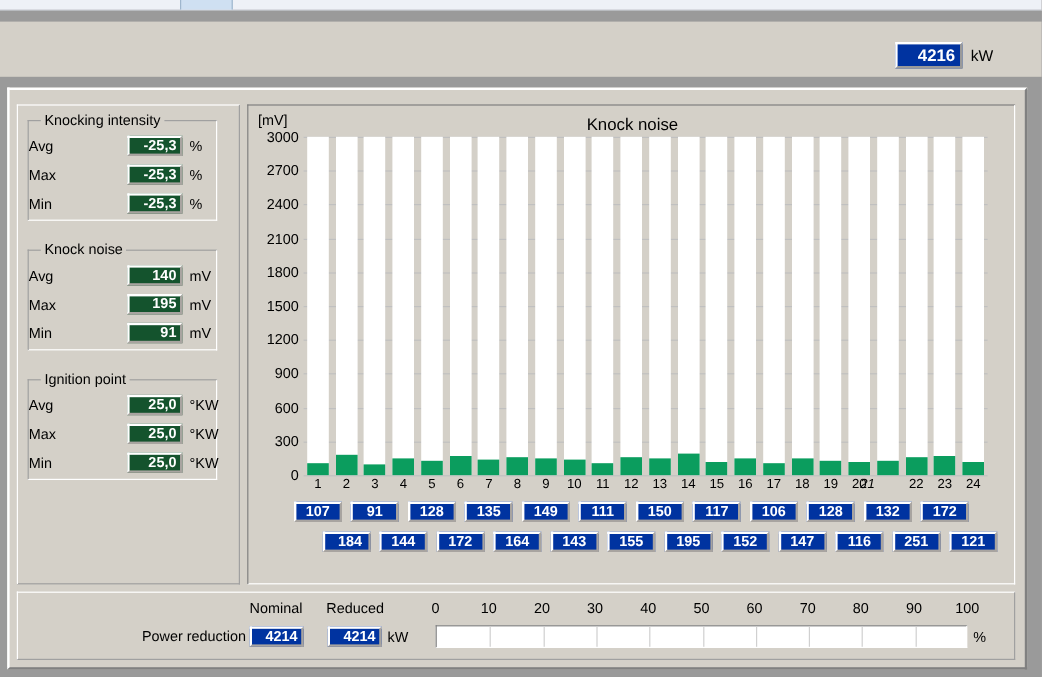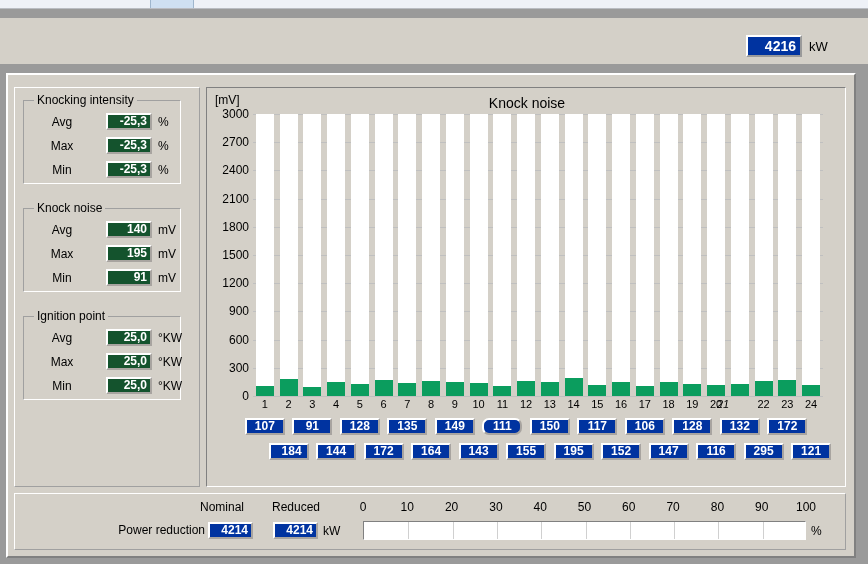--- a/index.html
+++ b/index.html
@@ -131,21 +131,21 @@
   .row {
     position: absolute;
     height: 18px;
     left: 0;
     width: 100%;
   }
   .row .lbl {
     position: absolute;
     left: 0;
     width: 76px;
-    text-align: center;
+    text-align: left;
     line-height: 18px;
     font-size: 12px;
   }
   .row .val {
     position: absolute;
     left: 82px;
     width: 46px;
     height: 17px;
     background: #14532d;
     border-top: 2px solid #ffffff;
@@ -292,20 +292,21 @@
     width: 832px; height: 57px;
     border: 1px solid #ffffff;
     border-right-color: #a0a0a0;
     border-bottom-color: #a0a0a0;
     box-sizing: border-box;
   }
   #lbl-nominal {
     position: absolute;
     left: 185px; top: 6px;
     width: 60px;
+    text-align: center;
     font-size: 12px;
   }
   #lbl-reduced {
     position: absolute;
     left: 250px; top: 6px;
     width: 62px;
     text-align: center;
     font-size: 12px;
   }
   #lbl-powred {
@@ -604,38 +605,38 @@
             <div class="bar" style="height: 11.374px; width: 18px; background: rgb(11, 157, 94);"></div>
           </div>
           <div class="xtick" style="left: 549.125px; width: 18px;">24</div>
         </div>
       <div id="cylboxes">
           <div class="cylbox" style="left: 37.875px; top: 330px;">107</div>
           <div class="cylbox" style="left: 85.375px; top: 330px;">91</div>
           <div class="cylbox" style="left: 132.875px; top: 330px;">128</div>
           <div class="cylbox" style="left: 180.375px; top: 330px;">135</div>
           <div class="cylbox" style="left: 227.875px; top: 330px;">149</div>
-          <div class="cylbox" style="left: 275.375px; top: 330px; border-radius: 7px;">111</div>
+          <div class="cylbox" style="left: 275.375px; top: 330px;">111</div>
           <div class="cylbox" style="left: 322.875px; top: 330px;">150</div>
           <div class="cylbox" style="left: 370.375px; top: 330px;">117</div>
           <div class="cylbox" style="left: 417.875px; top: 330px;">106</div>
           <div class="cylbox" style="left: 465.375px; top: 330px;">128</div>
           <div class="cylbox" style="left: 512.875px; top: 330px;">132</div>
           <div class="cylbox" style="left: 560.375px; top: 330px;">172</div>
           <div class="cylbox" style="left: 61.625px; top: 355px; padding-left: 6px;">184</div>
           <div class="cylbox" style="left: 109.125px; top: 355px;">144</div>
           <div class="cylbox" style="left: 156.625px; top: 355px;">172</div>
           <div class="cylbox" style="left: 204.125px; top: 355px;">164</div>
           <div class="cylbox" style="left: 251.625px; top: 355px;">143</div>
           <div class="cylbox" style="left: 299.125px; top: 355px;">155</div>
           <div class="cylbox" style="left: 346.625px; top: 355px;">195</div>
           <div class="cylbox" style="left: 394.125px; top: 355px;">152</div>
           <div class="cylbox" style="left: 441.625px; top: 355px;">147</div>
           <div class="cylbox" style="left: 489.125px; top: 355px;">116</div>
-          <div class="cylbox" style="left: 536.625px; top: 355px;">295</div>
+          <div class="cylbox" style="left: 536.625px; top: 355px;">251</div>
           <div class="cylbox" style="left: 584.125px; top: 355px;">121</div>
         </div>
     </div>
 
     <div id="bottom-frame">
       <div id="lbl-nominal">Nominal</div>
       <div id="lbl-reduced">Reduced</div>
       <div id="lbl-powred">Power reduction</div>
       <div id="val-nominal">4214</div>
       <div id="val-reduced">4214</div>

